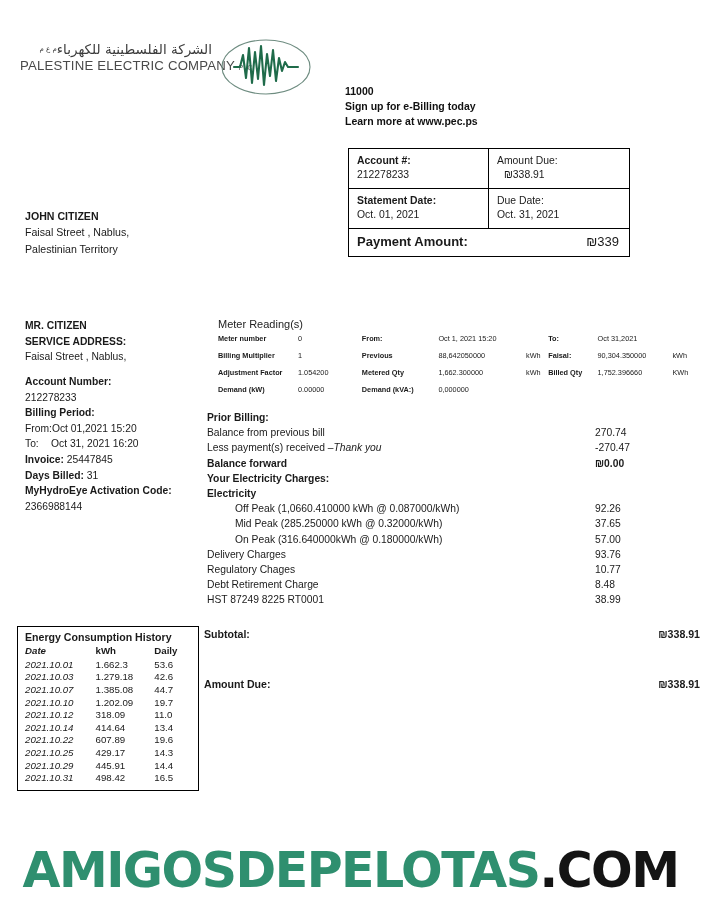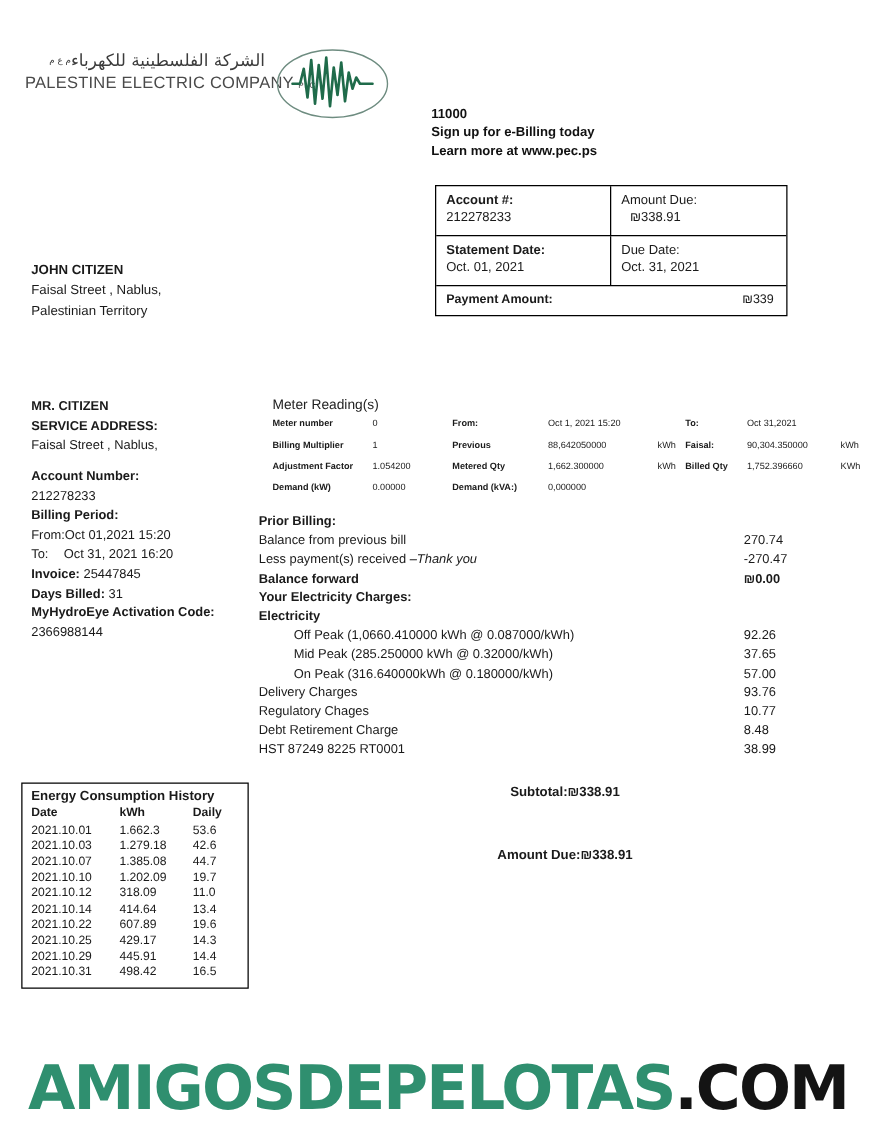--- a/index.html
+++ b/index.html
@@ -52,21 +52,21 @@
   .acct-row { display: flex; border-bottom: 1.4px solid #000; }
   .acct-row:last-child { border-bottom: none; }
   .acct-cell { padding: 5px 8px 6px 8px; font-size: 10.4px; line-height: 1.35; }
   .acct-cell.left { width: 50%; border-right: 1.4px solid #000; }
   .acct-cell.right { width: 50%; }
   .acct-cell .lbl-b { font-weight: bold; display: block; }
   .acct-cell .lbl-n { font-weight: normal; display: block; }
   .acct-cell .val { display: block; }
   .acct-cell .val.indent { padding-left: 7px; }
   .pay-row { display: flex; justify-content: space-between; align-items: baseline;
-             padding: 5px 10px 7px 8px; font-size: 10px; }
+             padding: 5px 10px 7px 8px; font-size: 13px; }
   .pay-row .lbl { font-weight: bold; }
   .pay-row .amt { font-weight: normal; }
 
   
   .cust { position: absolute; left: 25px; top: 208px; font-size: 10.6px; line-height: 1.55; }
   .cust .name { font-weight: bold; }
 
   
   .details { position: absolute; left: 25px; top: 318px; width: 185px; font-size: 10.3px; line-height: 1.52; }
   .details .b { font-weight: bold; }
@@ -99,27 +99,27 @@
 
   
   .hist {
     position: absolute; left: 17px; top: 626px; width: 182px;
     border: 1.5px solid #000; padding: 4px 6px 6px 7px;
   }
   .hist-title { font-weight: bold; font-size: 10.6px; margin-bottom: 2px; }
   .hist-table { width: 100%; border-collapse: collapse; font-size: 9.7px; }
   .hist-table th { font-weight: bold; text-align: left; padding: 0 0 2px 0; }
   .hist-table td { padding: 0.8px 0; white-space: nowrap; }
-  .hist-table th.c-date, .hist-table td.c-date { width: 74px; }
+  .hist-table th.c-date, .hist-table td.c-date { width: 74px; font-style: italic; }
   .hist-table th.c-kwh, .hist-table td.c-kwh { width: 62px; }
   .hist-table th.c-daily, .hist-table td.c-daily { width: 40px; }
 
   
   .totals { position: absolute; left: 204px; top: 628px; width: 496px; font-size: 10.6px; font-weight: bold; }
-  .tot-line { display: flex; justify-content: center; }
+  .tot-line { display: flex; justify-content: space-between; }
   .tot-gap { height: 38px; }
 
   
   .footer {
     position: absolute; left: 0; top: 852px; width: 701px; text-align: center;
     font-size: 7.4px; color: #8a8a8a; line-height: 1.75;
   }
 
   
   .watermark {

